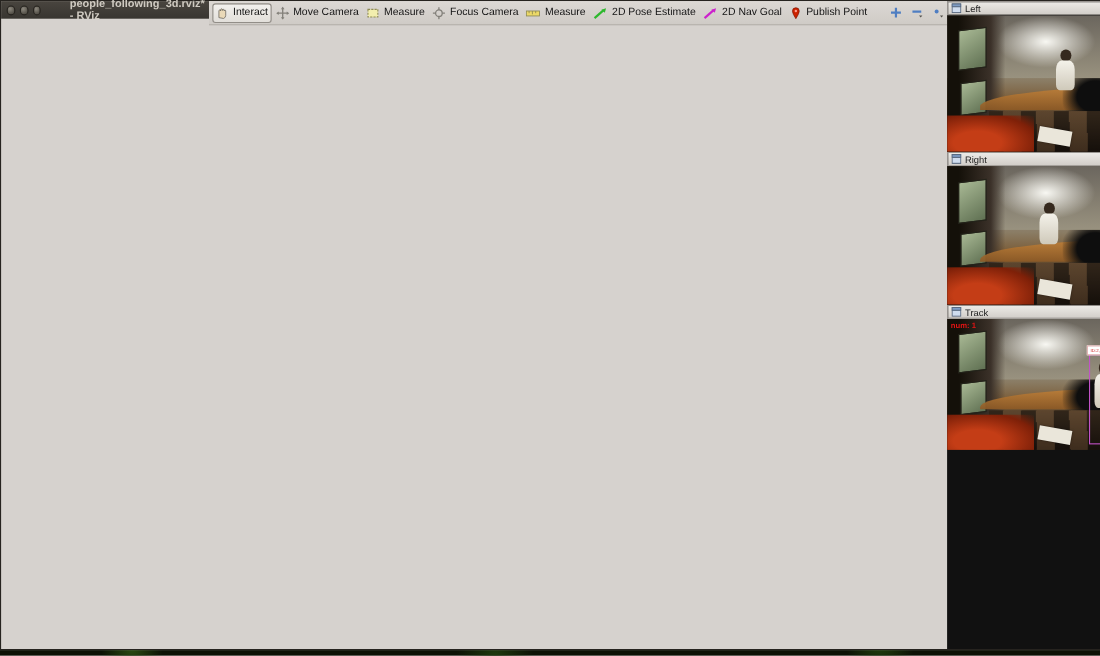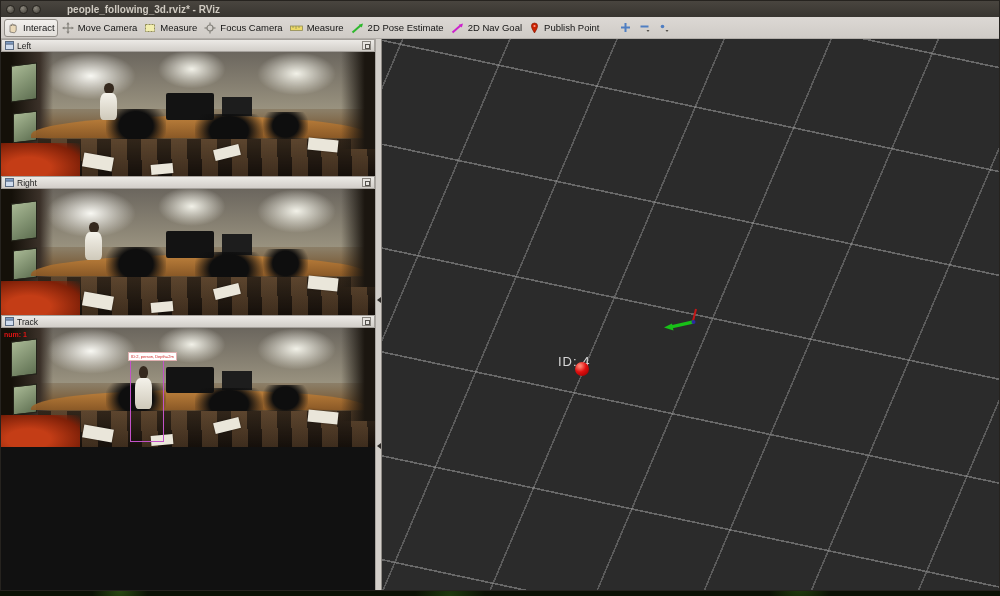--- a/index.html
+++ b/index.html
@@ -9,21 +9,21 @@
     background:
       radial-gradient(circle 40px at 12% 99%, #2a4a12, transparent 70%),
       radial-gradient(circle 50px at 45% 100%, #1e3a0e, transparent 70%),
       radial-gradient(circle 45px at 80% 98%, #24420f, transparent 70%),
       #0c1205;
     position:relative;
   }
   .window {
     position:absolute; left:0; top:0; width:1000px; height:591px;
     background:#d6d2ce; border:1px solid #26231f;
-    display:flex; flex-direction:column;
+    display:flex; flex-direction:row;
   }
   
   .titlebar {
     height:16px; flex:0 0 16px;
     background:linear-gradient(#49453f,#383530);
     display:flex; align-items:center; padding-left:5px;
   }
   .win-btn { width:9px; height:9px; border-radius:50%;
     background:radial-gradient(circle at 35% 30%, #8d897f, #56524a 70%);
     border:1px solid #27241f; margin-right:4px; }

